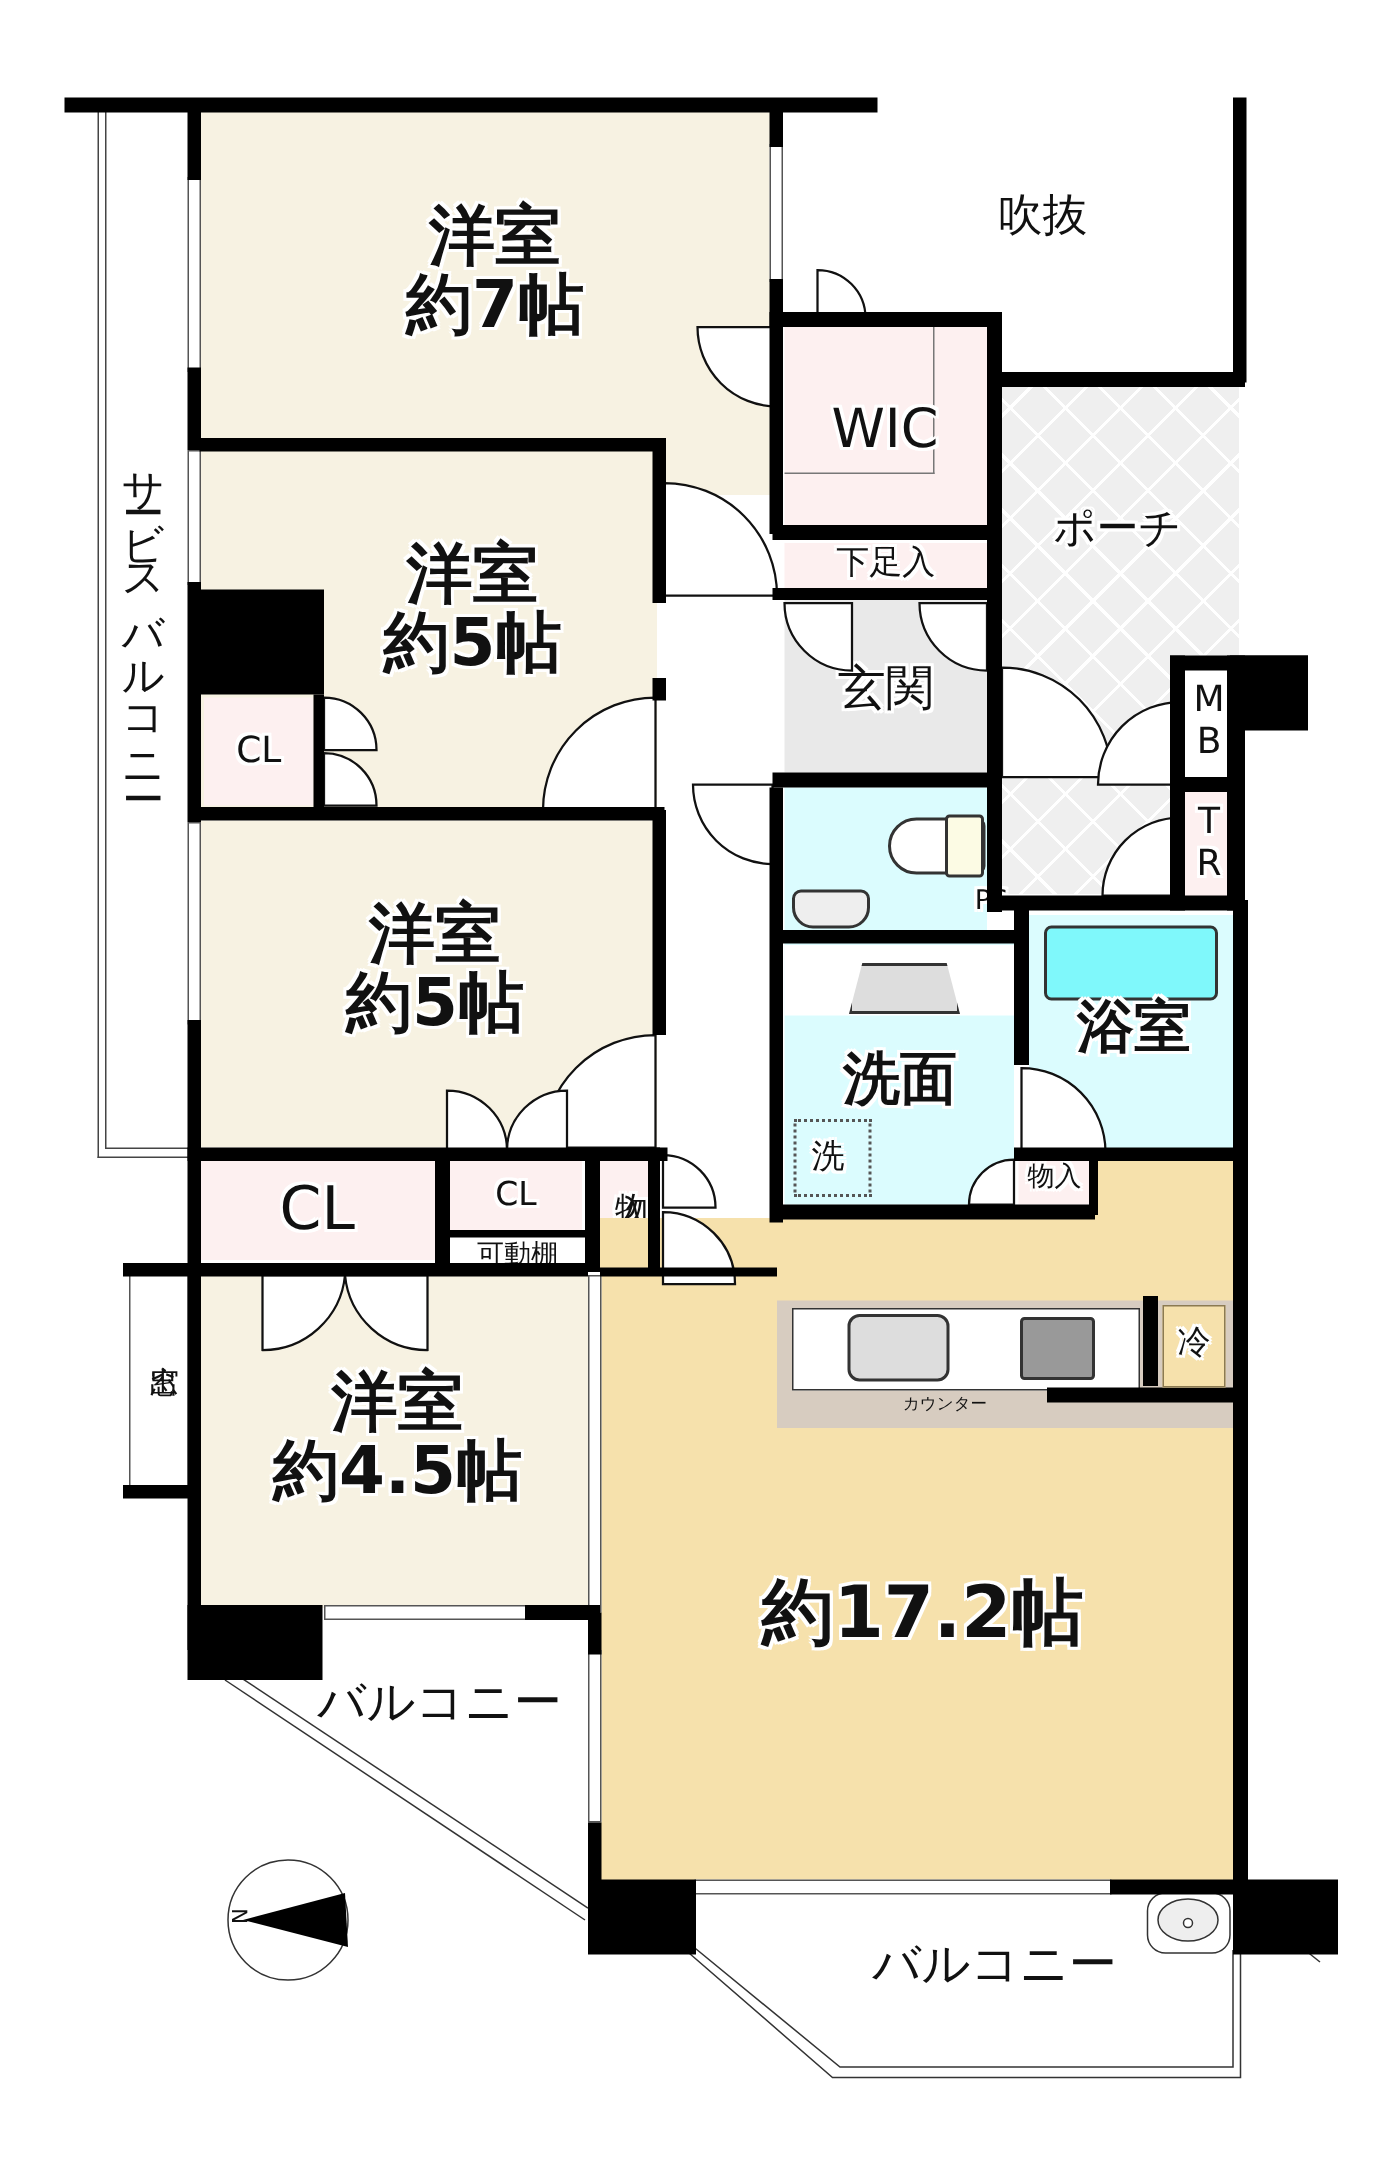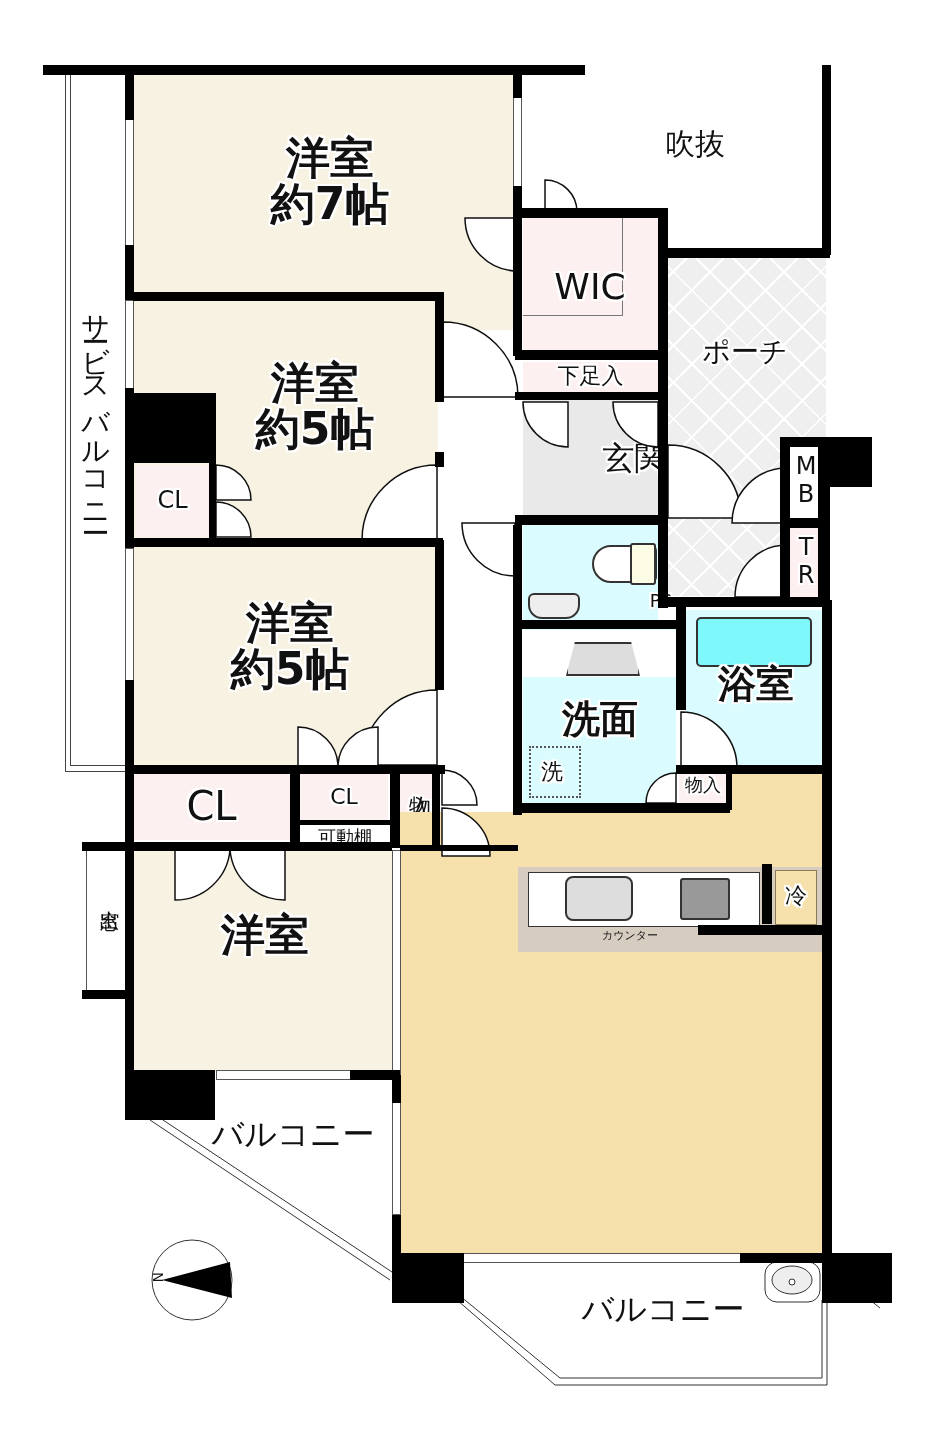--- a/index.html
+++ b/index.html
@@ -48,34 +48,35 @@
 <div class="lbl sm" style="left:133px;top:785px;width:157px;font-size:40px;">CL</div>
 <div class="room" style="left:300px;top:773px;width:88px;height:50px;background:#fdf0f0;"></div>
 <div class="lbl sm" style="left:300px;top:785px;width:88px;font-size:22px;">CL</div>
 <div class="lbl sm" style="left:300px;top:828px;width:90px;font-size:18px;">可動棚</div>
 <div class="room" style="left:400px;top:770px;width:32px;height:72px;background:#fdf0f0;"></div>
 <div class="lbl sm vert" style="left:400px;top:778px;width:32px;font-size:22px;">物入</div>
 
 <div class="room" style="left:130px;top:850px;width:262px;height:222px;background:#f7f2e2;"></div>
 <div class="lbl" style="left:160px;top:912px;width:210px;font-size:44px;">
   <div>洋室</div>
+  <div>約4.5帖</div>
 </div>
 <div class="win" style="left:86px;top:848px;width:40px;height:145px;"></div>
 <div class="lbl sm vert" style="left:92px;top:895px;width:28px;font-size:20px;">出窓</div>
 
 <div class="room" style="left:443px;top:395px;width:72px;height:375px;background:#fff;"></div>
 
 <div class="room" style="left:523px;top:218px;width:135px;height:132px;background:#fdf0f0;"></div>
 <div class="thin" style="left:523px;top:218px;width:100px;height:98px;border-color:#777;border-left:none;border-top:none;"></div>
 <div class="lbl sm" style="left:540px;top:268px;width:100px;font-size:36px;">WIC</div>
 
 <div class="room" style="left:523px;top:362px;width:135px;height:30px;background:#fdf0f0;"></div>
 <div class="lbl sm" style="left:523px;top:364px;width:135px;font-size:22px;">下足入</div>
 <div class="room" style="left:523px;top:400px;width:135px;height:115px;background:#e9e9e9;"></div>
-<div class="lbl sm" style="left:523px;top:442px;width:135px;font-size:32px;padding-left:44px;">玄関</div>
+<div class="lbl sm" style="left:523px;top:442px;width:135px;font-size:32px;">玄関</div>
 
 <div class="lbl sm" style="left:640px;top:128px;width:110px;font-size:30px;text-shadow:none;">吹抜</div>
 <div class="room" style="left:668px;top:258px;width:158px;height:338px;background:#efefef;
   background-image:repeating-linear-gradient(45deg,transparent 0 24px,#fff 24px 26px),repeating-linear-gradient(-45deg,transparent 0 24px,#fff 24px 26px);"></div>
 <div class="lbl sm" style="left:670px;top:337px;width:150px;font-size:28px;">ポーチ</div>
 
 <div class="room" style="left:790px;top:445px;width:28px;height:75px;background:#fff;"></div>
 <div class="lbl sm vert" style="left:790px;top:452px;width:28px;font-size:24px;">MB</div>
 <div class="room" style="left:790px;top:528px;width:28px;height:70px;background:#fdf0f0;"></div>
 <div class="lbl sm vert" style="left:790px;top:533px;width:28px;font-size:24px;">TR</div>
@@ -104,20 +105,21 @@
 <div class="room" style="left:518px;top:867px;width:304px;height:85px;background:#d7ccc0;"></div>
 <div class="room" style="left:528px;top:872px;width:232px;height:55px;background:#fff;border:1px solid #333;"></div>
 <div class="abs" style="left:565px;top:876px;width:68px;height:45px;background:#ddd;border:2px solid #333;border-radius:8px;"></div>
 <div class="abs" style="left:680px;top:878px;width:50px;height:42px;background:#999;border:2px solid #333;border-radius:3px;"></div>
 <div class="wall" style="left:762px;top:864px;width:10px;height:60px;"></div>
 <div class="wall" style="left:698px;top:925px;width:124px;height:10px;"></div>
 <div class="room" style="left:775px;top:870px;width:42px;height:55px;background:#f6e1ac;border:1px solid #8b7a52;"></div>
 <div class="lbl sm" style="left:775px;top:884px;width:42px;font-size:22px;">冷</div>
 <div class="lbl sm" style="left:560px;top:930px;width:140px;font-size:11px;text-shadow:none;">カウンター</div>
 <div class="lbl" style="left:490px;top:1050px;width:250px;font-size:48px;">
+  <div>約17.2帖</div>
 </div>
 
 <svg width="930" height="1448">
 
   <polyline points="150,1120 390,1280" fill="none" stroke="#333" stroke-width="1"></polyline>
   <polyline points="160,1118 392,1272" fill="none" stroke="#333" stroke-width="1"></polyline>
 
   <polyline points="457,1300 555,1385 827,1385 827,1300" fill="none" stroke="#333" stroke-width="1"></polyline>
   <polyline points="460,1296 560,1378 822,1378 822,1300" fill="none" stroke="#333" stroke-width="1"></polyline>
 

